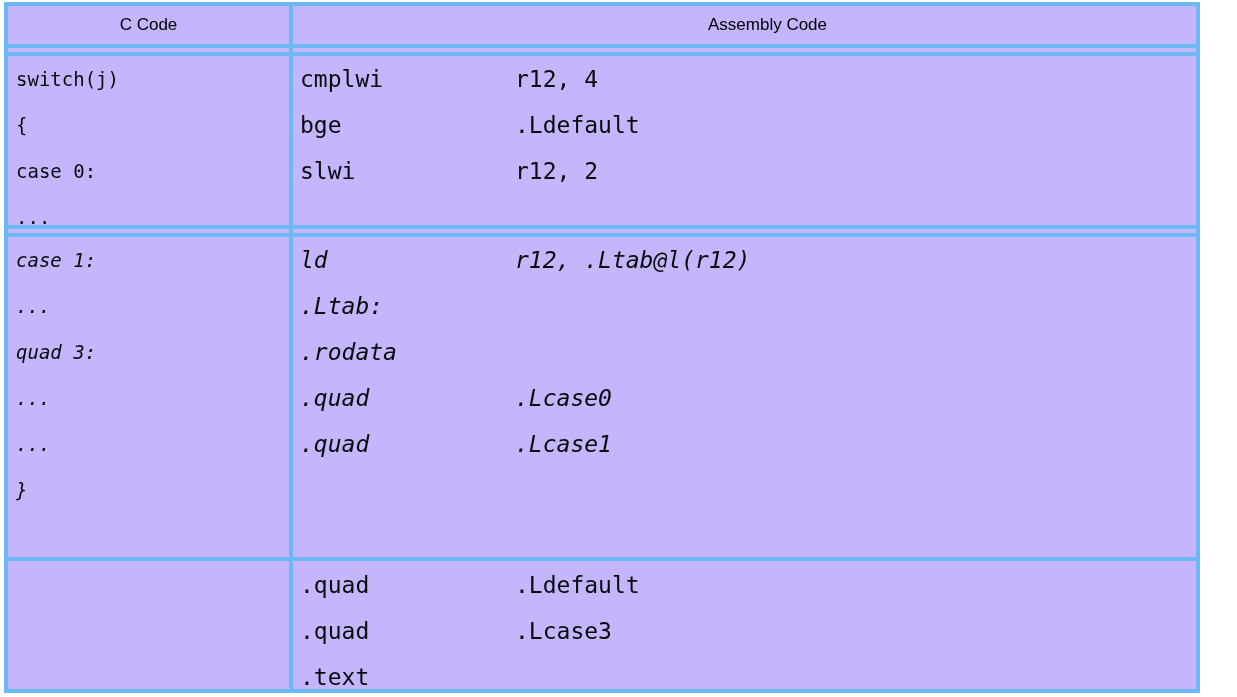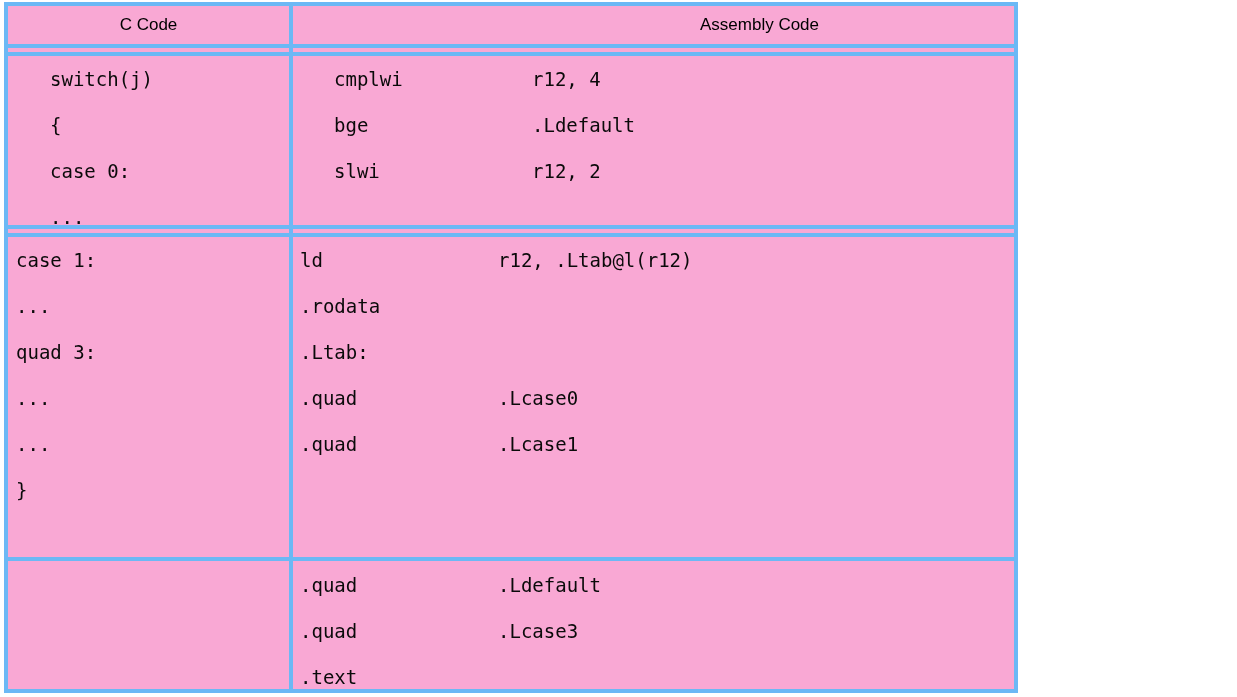--- a/index.html
+++ b/index.html
@@ -13,28 +13,28 @@
     font-family: "Liberation Sans", sans-serif;
     color: #000000;
     overflow: hidden;
   }
 
   
   .code-table {
     position: absolute;
     left: 4px;
     top: 2px;
-    width: 1014px;
+    width: 1196px;
     height: 691px;
     box-sizing: border-box;
     border-left: 4px solid #6cb8f5;
     border-right: 4px solid #6cb8f5;
     border-top: 4px solid #6cb8f5;
     border-bottom: 4px solid #6cb8f5;
-    background: #f9a8d4;
+    background: #c4b5fd;
   }
 
   
   .col-divider {
     position: absolute;
     left: 281px;
     top: 0;
     width: 4px;
     height: 100%;
     background: #6cb8f5;
@@ -53,21 +53,21 @@
     top: 0;
     height: 38px;
     line-height: 38px;
     text-align: center;
     font-size: 17px;
     font-family: "Liberation Sans", sans-serif;
     color: #000000;
     white-space: nowrap;
   }
   .th-c     { left: 0px;   width: 281px; }
-  .th-asm   { left: 285px; width: 933px; }
+  .th-asm   { left: 293px; width: 933px; }
 
   
   .rule-double {
     position: absolute;
     left: 0;
     width: 100%;
     height: 12px;
   }
   .rule-double::before,
   .rule-double::after {
@@ -111,78 +111,78 @@
     white-space: pre;
     position: relative;
   }
   .cell-c .code-line { padding-left: 8px; }
 
   .asm-row {
     height: 46px;
     line-height: 46px;
     position: relative;
     font-family: "DejaVu Sans Mono", "Liberation Mono", monospace;
-    font-size: 19px;
+    font-size: 23px;
     color: #0a0a0a;
     white-space: pre;
   }
   .asm-mnemonic {
     position: absolute;
     left: 7px;
     top: 0;
   }
   .asm-operands {
     position: absolute;
-    left: 205px;
+    left: 222px;
     top: 0;
   }
 </style>
 </head>
 <body>
 
 <div class="code-table">
 
   <div class="col-divider"></div>
 
   <div class="thead">
     <div class="th th-c">C Code</div>
     <div class="th th-asm">Assembly Code</div>
   </div>
 
   <div class="rule-double" style="top:38px;"></div>
 
-  <div class="band" id="band-0" style="top:50px; height:172px;margin-left:34px;">
+  <div class="band" id="band-0" style="top:50px; height:172px;">
     <div class="cell-col cell-c" id="band-0-c">
         <div class="code-line">switch(j)</div>
         <div class="code-line">{</div>
         <div class="code-line">case 0:</div>
         <div class="code-line">...</div>
       </div>
     <div class="cell-col cell-asm" id="band-0-asm">
         <div class="asm-row"><span class="asm-mnemonic">cmplwi</span><span class="asm-operands">r12, 4</span></div>
         <div class="asm-row"><span class="asm-mnemonic">bge</span><span class="asm-operands">.Ldefault</span></div>
         <div class="asm-row"><span class="asm-mnemonic">slwi</span><span class="asm-operands">r12, 2</span></div>
       </div>
   </div>
 
   <div class="rule-double" style="top:219px;"></div>
 
-  <div class="band" id="band-1" style="top:231px; height:322px;">
+  <div class="band" id="band-1" style="top:231px; height:322px;font-style:italic;">
     <div class="cell-col cell-c" id="band-1-c">
         <div class="code-line">case 1:</div>
         <div class="code-line">...</div>
         <div class="code-line">quad 3:</div>
         <div class="code-line">...</div>
         <div class="code-line">...</div>
         <div class="code-line">}</div>
       </div>
     <div class="cell-col cell-asm" id="band-1-asm">
         <div class="asm-row"><span class="asm-mnemonic">ld</span><span class="asm-operands">r12, .Ltab@l(r12)</span></div>
+        <div class="asm-row"><span class="asm-mnemonic">.Ltab:</span></div>
         <div class="asm-row"><span class="asm-mnemonic">.rodata</span></div>
-        <div class="asm-row"><span class="asm-mnemonic">.Ltab:</span></div>
         <div class="asm-row"><span class="asm-mnemonic">.quad</span><span class="asm-operands">.Lcase0</span></div>
         <div class="asm-row"><span class="asm-mnemonic">.quad</span><span class="asm-operands">.Lcase1</span></div>
       </div>
   </div>
 
   <div class="rule-single" style="top:551px;"></div>
 
   <div class="band" id="band-2" style="top:556px; height:130px;">
     <div class="cell-col cell-c" id="band-2-c"></div>
     <div class="cell-col cell-asm" id="band-2-asm">

